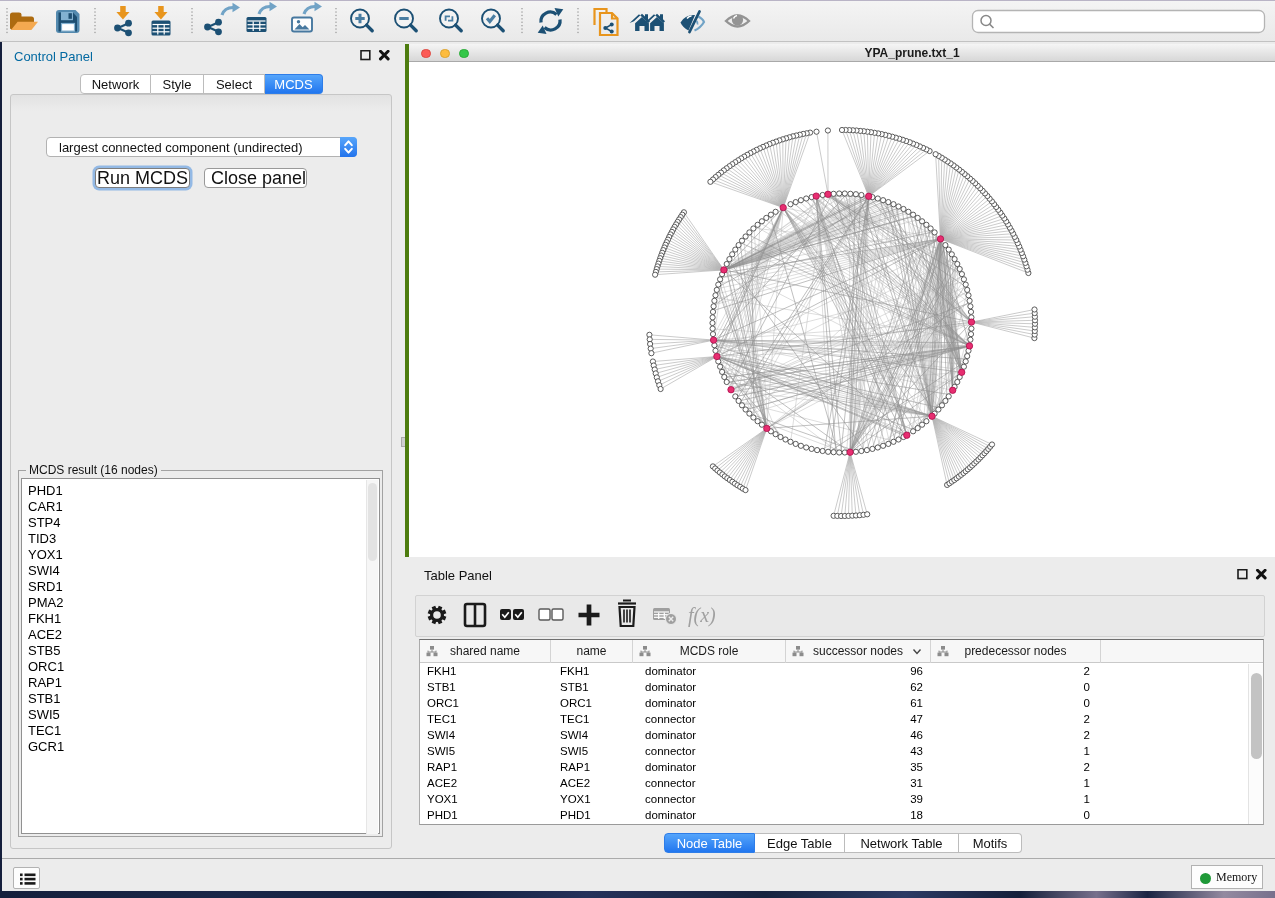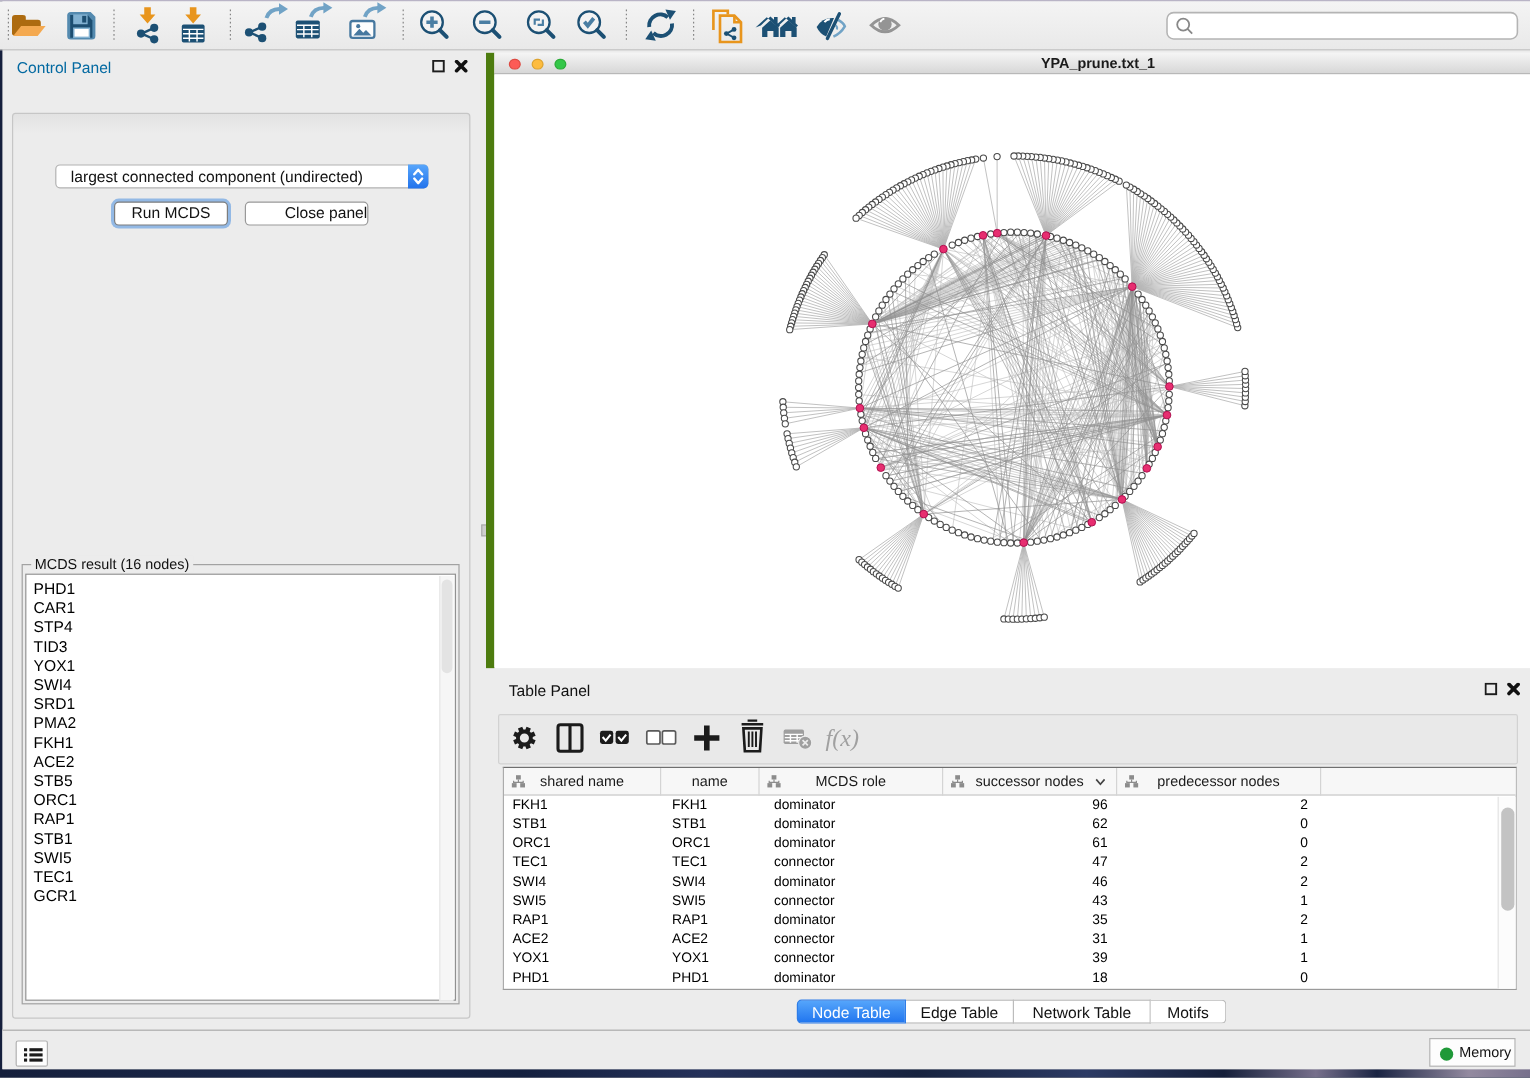--- a/index.html
+++ b/index.html
@@ -20,31 +20,31 @@
 .seg.sel{background:linear-gradient(#55a5fb,#2176ef);color:#fff;border-color:#2e7de8;}
 #cp-content{position:absolute;left:8px;top:50px;width:382px;height:755px;
  background:linear-gradient(#e2e2e2,#ececec 16px);border:1px solid #c6c6c6;border-radius:3px;}
 #optlabel{position:absolute;left:0;top:70px;width:100%;text-align:center;font-size:13px;color:#1a1a1a;}
 #selbox{position:absolute;left:44px;top:93px;width:311px;height:20px;background:#fff;
  border:1px solid #b2b2b2;border-radius:4px;font-size:13px;color:#111;line-height:19px;}
 #selbox span{padding-left:12px;}
 #selcap{position:absolute;right:-1px;top:-1px;width:17px;height:20px;border-radius:0 4px 4px 0;
  background:linear-gradient(#58a6fb,#2273ec);}
 .btn{position:absolute;height:20px;background:#fff;border:1px solid #999;border-radius:4px;
- font-size:13px;color:#111;text-align:center;line-height:18px;}
+ font-size:18px;color:#111;text-align:center;line-height:18px;}
 #runbtn{left:93px;top:124px;width:95px;box-shadow:0 0 0 2.5px rgba(125,172,228,.8);border-color:#7d7d7d;}
 #closebtn{left:202px;top:124px;width:103px;text-align:right;}
 #fieldset{position:absolute;left:16px;top:426px;width:365px;height:367px;border:1px solid #a2a2a2;}
 #legend{position:absolute;left:7px;top:-8px;background:#ececec;padding:0 3px;font-size:12px;color:#111;}
 #mlist{position:absolute;left:2px;top:7px;width:359px;height:356px;background:#fff;
  border:1px solid #919191;font-size:13px;line-height:16px;color:#000;}
 #mlist .items{position:absolute;left:6px;top:4px;}
 #mtrack{position:absolute;right:1px;top:1px;width:12px;height:354px;background:#f6f6f6;border-left:1px solid #e6e6e6;}
 #mthumb{position:absolute;left:1px;top:3px;width:9px;height:78px;background:#e3e3e3;border-radius:5px;}
-#netframe{position:absolute;left:403px;top:44px;width:870px;height:513px;border-left:7px solid #4d7c0f;background:#fff;}
+#netframe{position:absolute;left:403px;top:44px;width:870px;height:513px;border-left:4px solid #4d7c0f;background:#fff;}
 #nettitle{position:absolute;left:0;top:0;width:870px;height:18px;
  background:linear-gradient(#f5f5f5,#d7d7d7);border-bottom:1px solid #a9a9a9;}
 #nettitle .txt{position:absolute;left:423px;top:2px;width:160px;text-align:center;font-size:12px;font-weight:bold;color:#1a1a1a;}
 .tl{position:absolute;top:4.5px;width:9.5px;height:9.5px;border-radius:50%;}
 #netcanvas{position:absolute;left:0px;top:18px;width:869px;height:494px;background:#fff;}
 #tpanel{position:absolute;left:395px;top:557px;width:878px;height:301px;background:#ececec;}
 #tp-title{position:absolute;left:27px;top:11px;font-size:13px;color:#111;}
 #tbl{position:absolute;left:22px;top:82px;width:845px;height:186px;background:#fff;
  border-top:1px solid #6f6f6f;border-left:1px solid #ababab;border-right:1px solid #ababab;border-bottom:1px solid #9a9a9a;}
 #thead{position:absolute;left:0;top:0;width:843px;height:23px;background:#f7f7f7;border-bottom:1px solid #c9c9c9;font-size:12px;color:#1a1a1a;}
@@ -53,21 +53,21 @@
 .trow{position:absolute;left:0;width:843px;height:16px;font-size:11.5px;color:#000;}
 .c{position:absolute;top:1px;}
 .num{text-align:right;}
 #tscroll{position:absolute;right:0px;top:24px;width:15px;height:160px;background:#fcfcfc;border-left:1px solid #e3e3e3;}
 #tthumb{position:absolute;left:1.5px;top:9px;width:11px;height:86px;background:#c3c3c3;border-radius:5.5px;}
 #btabs{position:absolute;left:267px;top:276px;height:21px;display:flex;font-size:13px;}
 #statusbar{position:absolute;left:0;top:858px;width:1273px;height:33px;background:#ececec;border-top:1px solid #ababab;}
 #listbtn{position:absolute;left:11px;top:8px;width:27px;height:22px;background:#fdfdfd;border:1px solid #b2b2b2;border-radius:2px;}
 #membtn{position:absolute;right:12px;top:6px;width:72px;height:24px;background:#fdfdfd;border:1px solid #b2b2b2;font-size:12px;color:#111;}
 #membtn .dot{position:absolute;left:8px;top:6.5px;width:11px;height:11px;border-radius:50%;background:#1f9938;}
-#membtn .t{position:absolute;left:24px;top:4px;}
+#membtn .t{position:absolute;left:24px;top:4px;font-family:Liberation Serif, serif;}
 </style></head><body>
 <div id="page">
     <div id="wall"></div>
     <div id="appmain">
       <div id="toolbar"><svg width="1275" height="41" viewBox="0 0 1275 41">
           <line x1="7" y1="7" x2="7" y2="34" stroke="#858585" stroke-width="1" stroke-dasharray="1.3,2.1"></line>
           <line x1="95" y1="7" x2="95" y2="34" stroke="#858585" stroke-width="1" stroke-dasharray="1.3,2.1"></line>
           <line x1="192" y1="7" x2="192" y2="34" stroke="#858585" stroke-width="1" stroke-dasharray="1.3,2.1"></line>
           <line x1="336" y1="7" x2="336" y2="34" stroke="#858585" stroke-width="1" stroke-dasharray="1.3,2.1"></line>
           <line x1="522" y1="7" x2="522" y2="34" stroke="#858585" stroke-width="1" stroke-dasharray="1.3,2.1"></line>
@@ -172,20 +172,26 @@
           <circle cx="986" cy="19.5" r="5" fill="none" stroke="#888" stroke-width="1.5"></circle>
           <line x1="989.6" y1="23.1" x2="993.5" y2="27" stroke="#888" stroke-width="1.5"></line>
         </svg></div>
       <div id="cpanel">
         <div class="ptitle abs" style="left:12px;top:5px;">Control Panel</div>
         <svg class="abs" style="left:358px;top:6px;" width="34" height="12">
           <rect x="1.0" y="0.7" width="8.8" height="8.8" fill="none" stroke="#1c1c1c" stroke-width="1.6"></rect>
           <path d="M20.5 1.3 l7.6 7.6 M28.1 1.3 l-7.6 7.6" stroke="#111" stroke-width="3" stroke-linecap="round"></path>
         </svg>
         <div id="cp-content"></div>
+        <div id="cp-tabs">
+          <div class="seg first" style="width:71px;">Network</div>
+          <div class="seg" style="width:53px;">Style</div>
+          <div class="seg" style="width:61px;">Select</div>
+          <div class="seg sel last" style="width:58px;">MCDS</div>
+        </div>
         <div id="selbox"><span>largest connected component (undirected)</span><div id="selcap"><svg width="17" height="20">
               <path d="M5.2 8.2 l3.3 -3.8 3.3 3.8" stroke="#fff" stroke-width="2" fill="none" stroke-linecap="round" stroke-linejoin="round"></path>
               <path d="M5.2 11.8 l3.3 3.8 3.3 -3.8" stroke="#fff" stroke-width="2" fill="none" stroke-linecap="round" stroke-linejoin="round"></path>
             </svg></div></div>
         <div class="btn" id="runbtn">Run MCDS</div>
         <div class="btn" id="closebtn">Close panel</div>
         <div id="fieldset">
           <div id="legend">MCDS result (16 nodes)</div>
           <div id="mlist">
             <div class="items">

